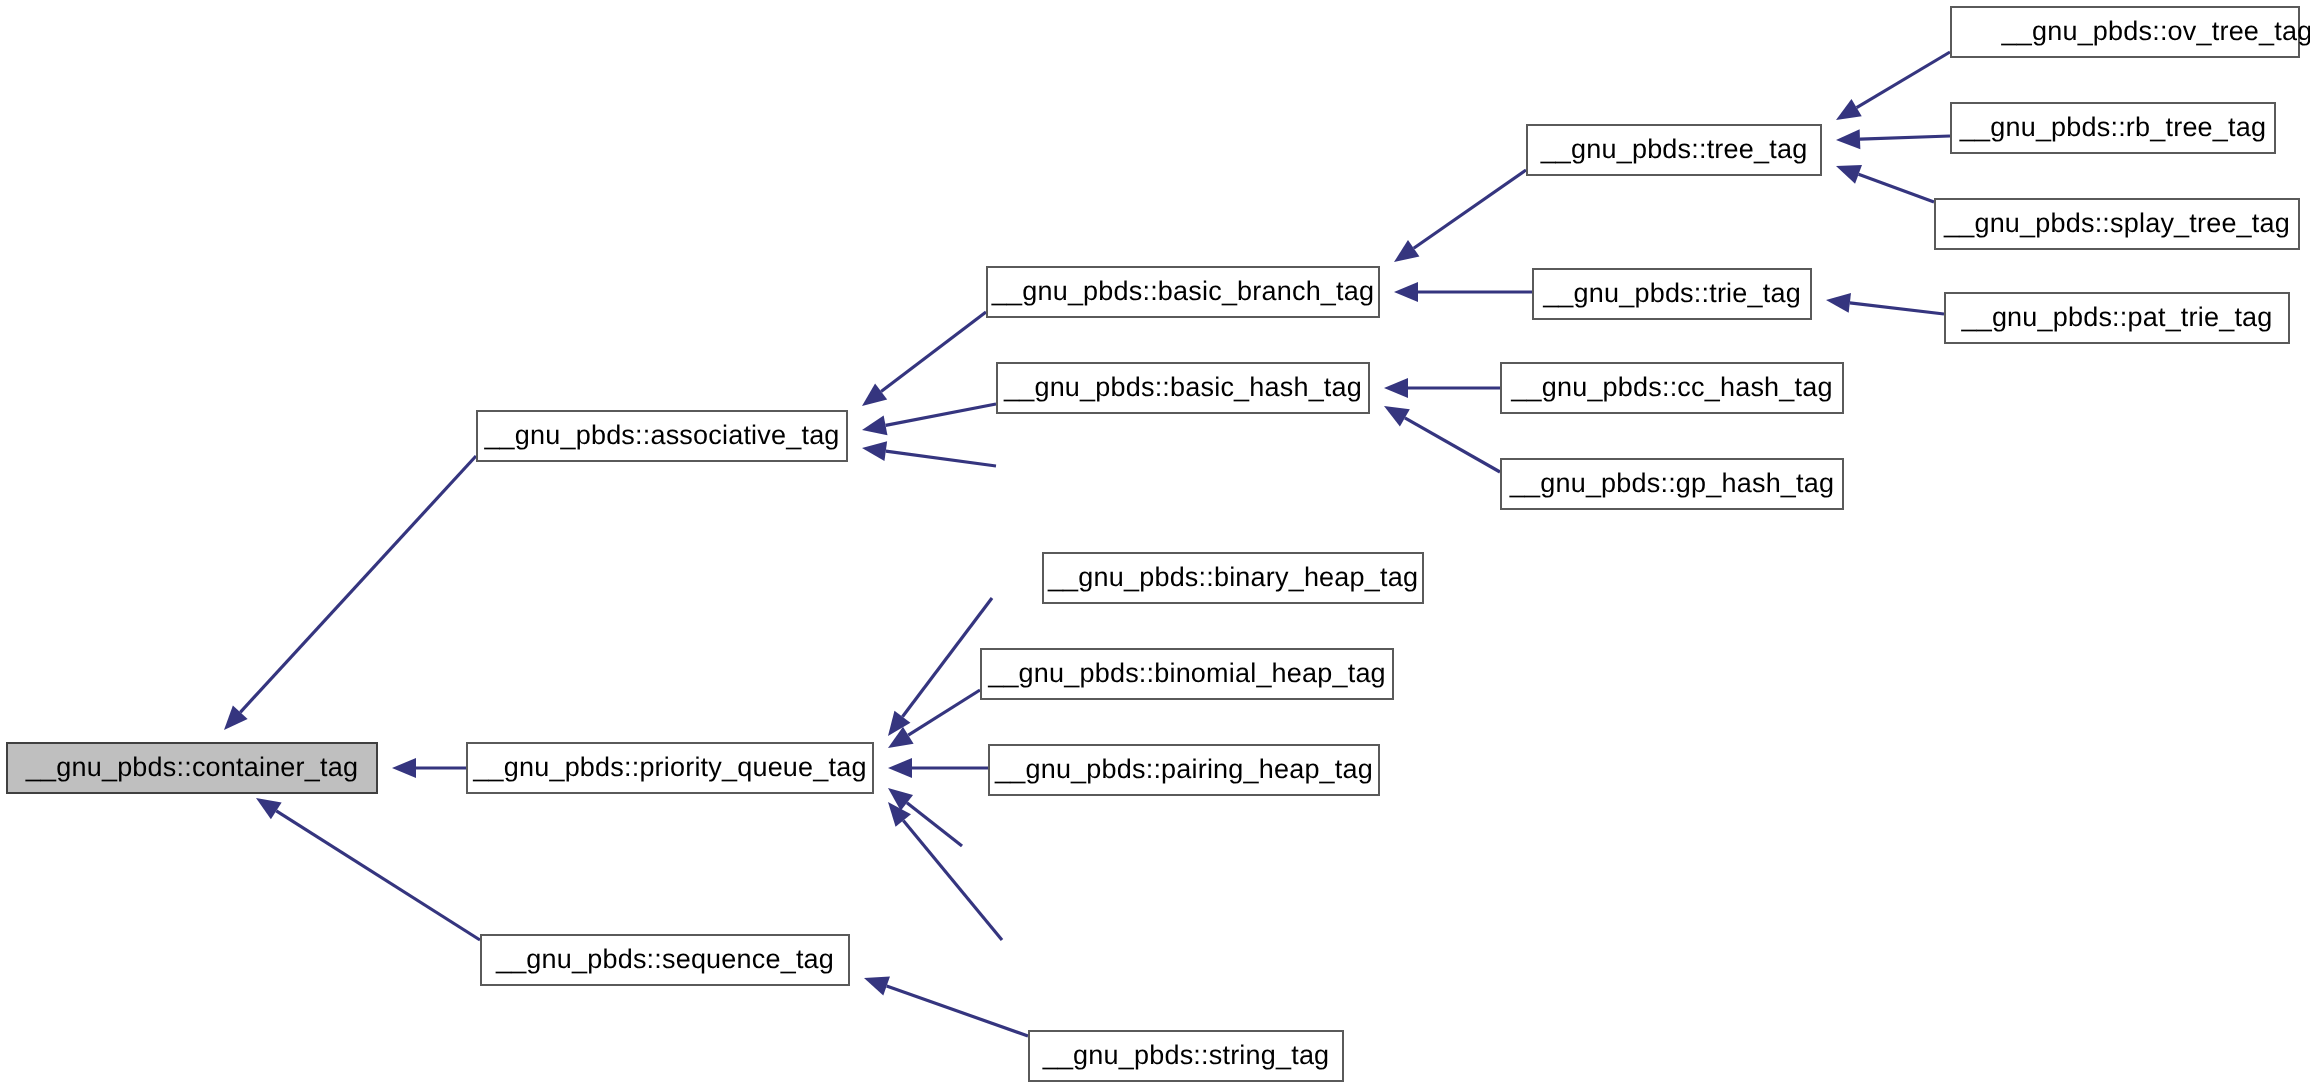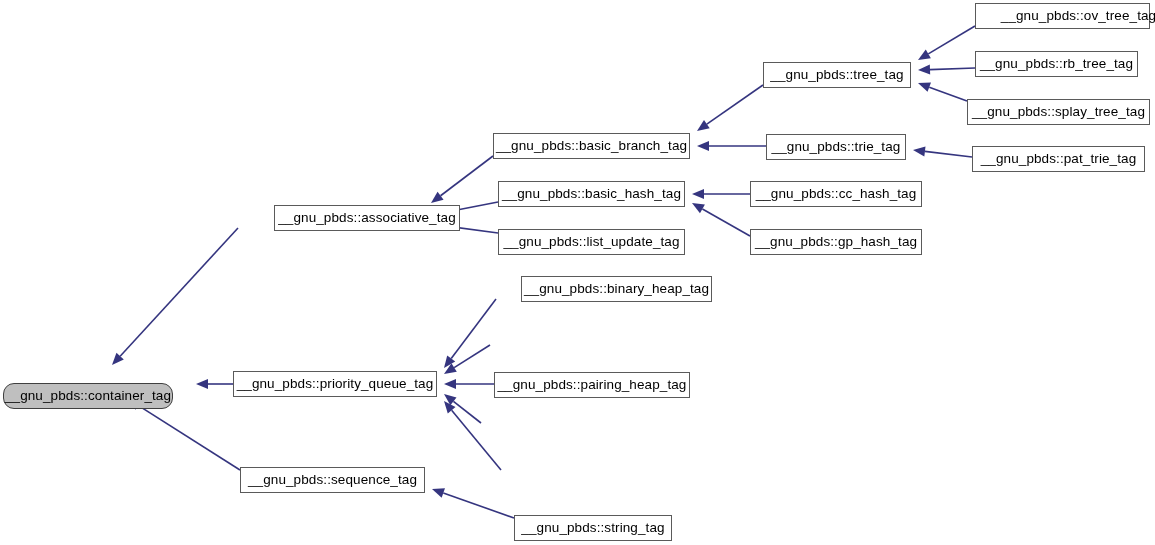--- a/index.html
+++ b/index.html
@@ -126,40 +126,37 @@
       </g>
       <g>
         <line x1="501" y1="470" x2="451.6425773639555" y2="410.25154101952506" stroke="#35357f" stroke-width="1.6"></line>
         <polygon points="444,401 455.497386122091,407.0671337845436 447.7877686058201,413.4359482545065" fill="#35357f"></polygon>
       </g>
       <g>
         <line x1="514" y1="518" x2="443.31333460951197" y2="493.00105736190056" stroke="#35357f" stroke-width="1.6"></line>
         <polygon points="432,489 444.9804418436372,488.2871679412706 441.64622737538673,497.71494678253055" fill="#35357f"></polygon>
       </g>
     </svg>
-<div class="node root-node" style="left: 3px; top: 383px; width: 170px; height: 26px; border-radius: 11px;">
+<div class="node root-node" style="left: 3px; top: 371px; width: 186px; height: 26px;">
       <span class="node-label">__gnu_pbds::container_tag</span>
     </div>
-    <div class="node" style="left: 238px; top: 205px; width: 186px; height: 26px; margin-left: 36px;">
+    <div class="node" style="left: 238px; top: 205px; width: 186px; height: 26px;">
       <span class="node-label">__gnu_pbds::associative_tag</span>
     </div>
     <div class="node" style="left: 233px; top: 371px; width: 204px; height: 26px;">
       <span class="node-label">__gnu_pbds::priority_queue_tag</span>
     </div>
     <div class="node" style="left: 240px; top: 467px; width: 185px; height: 26px;">
       <span class="node-label">__gnu_pbds::sequence_tag</span>
     </div>
     <div class="node" style="left: 498px; top: 181px; width: 187px; height: 26px;">
       <span class="node-label">__gnu_pbds::basic_hash_tag</span>
     </div>
     <div class="node" style="left: 493px; top: 133px; width: 197px; height: 26px;">
       <span class="node-label">__gnu_pbds::basic_branch_tag</span>
-    </div>
-    <div class="node" style="left: 498px; top: 229px; width: 187px; height: 26px;">
-      <span class="node-label">__gnu_pbds::list_update_tag</span>
     </div>
     <div class="node" style="left: 763px; top: 62px; width: 148px; height: 26px;">
       <span class="node-label">__gnu_pbds::tree_tag</span>
     </div>
     <div class="node" style="left: 766px; top: 134px; width: 140px; height: 26px;">
       <span class="node-label">__gnu_pbds::trie_tag</span>
     </div>
     <div class="node" style="left: 750px; top: 181px; width: 172px; height: 26px;">
       <span class="node-label">__gnu_pbds::cc_hash_tag</span>
     </div>
@@ -174,19 +171,22 @@
     </div>
     <div class="node" style="left: 967px; top: 99px; width: 183px; height: 26px;">
       <span class="node-label">__gnu_pbds::splay_tree_tag</span>
     </div>
     <div class="node" style="left: 972px; top: 146px; width: 173px; height: 26px;">
       <span class="node-label">__gnu_pbds::pat_trie_tag</span>
     </div>
     <div class="node" style="left: 496px; top: 276px; width: 191px; height: 26px; margin-left: 25px;">
       <span class="node-label">__gnu_pbds::binary_heap_tag</span>
     </div>
+    <div class="node" style="left: 490px; top: 324px; width: 207px; height: 26px;">
+      <span class="node-label">__gnu_pbds::binomial_heap_tag</span>
+    </div>
     <div class="node" style="left: 494px; top: 372px; width: 196px; height: 26px;">
       <span class="node-label">__gnu_pbds::pairing_heap_tag</span>
     </div>
     <div class="node" style="left: 514px; top: 515px; width: 158px; height: 26px;">
       <span class="node-label">__gnu_pbds::string_tag</span>
     </div>
   </div>
 
 </body></html>

